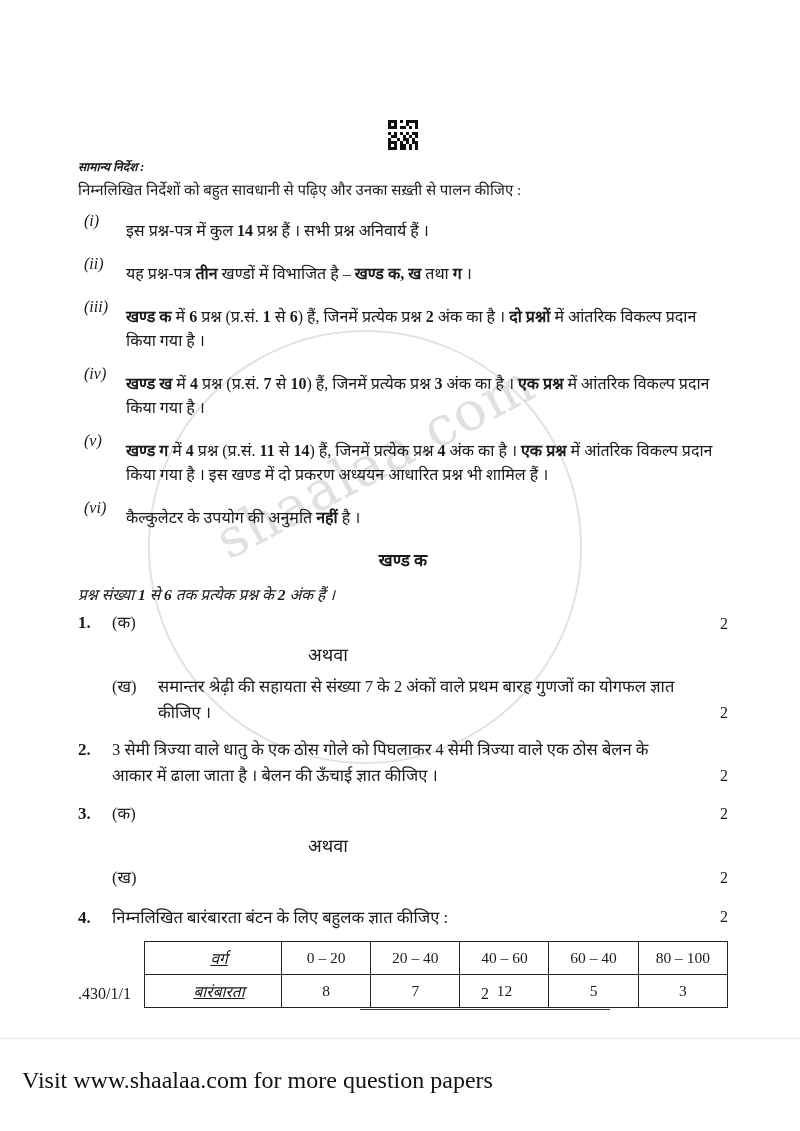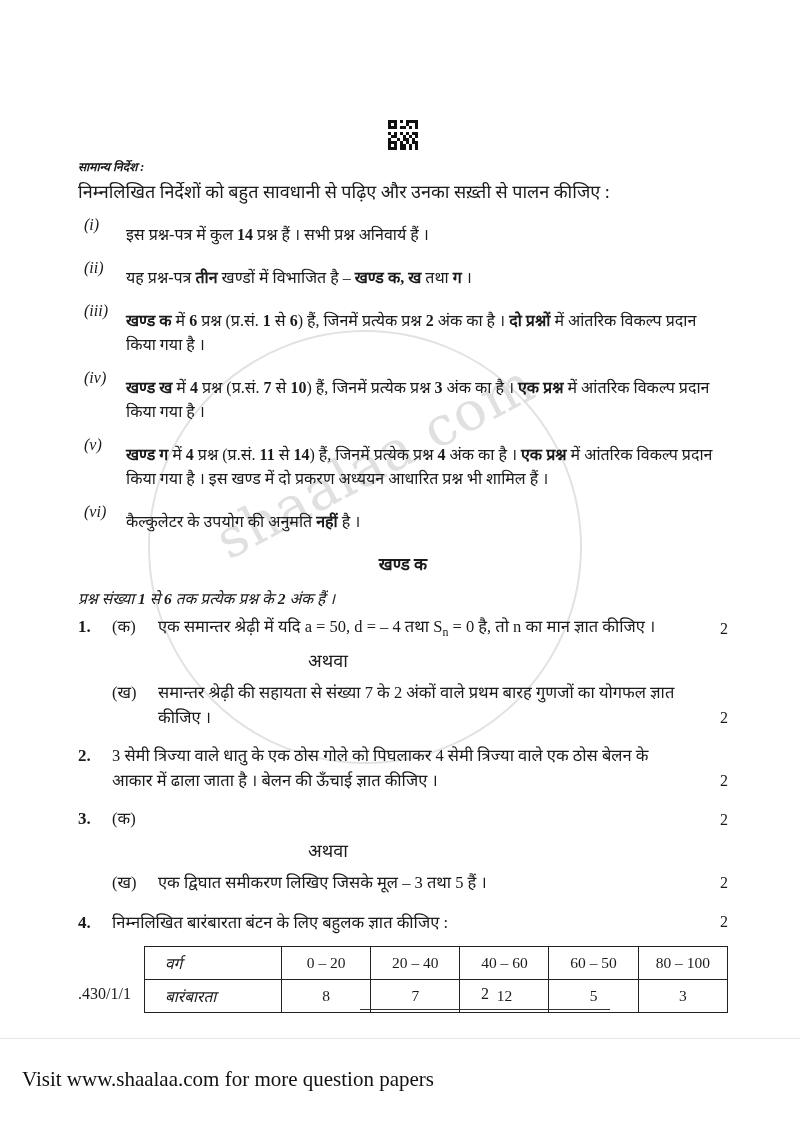--- a/index.html
+++ b/index.html
@@ -64,21 +64,21 @@
     display: block;
     image-rendering: pixelated;
   }
   .head-line {
     font-size: 12px;
     font-weight: bold;
     font-style: italic;
     margin: 0 0 4px 0;
   }
   .subhead {
-    font-size: 18px;
+    font-size: 15px;
     margin: 0 0 10px 0;
   }
   ol, ul { margin: 0; padding: 0; list-style: none; }
   .instr {
     display: flex;
     margin-bottom: 9px;
     font-size: 16px;
     line-height: 1.5;
   }
   .instr .num {
@@ -152,24 +152,25 @@
     border-collapse: collapse;
     font-size: 15.5px;
   }
   table.freq td {
     border: 1px solid #222;
     padding: 5px 8px;
     text-align: center;
     height: 22px;
   }
   table.freq td.rowhead {
-    text-align: left;
+    text-align: center;
     font-style: italic;
     width: 110px;
     padding-left: 20px;
+    text-decoration: underline;
   }
   table.freq td.cell { width: 74px; }
   .footer {
     position: absolute;
     left: 78px;
     right: 72px;
     top: 985px;
     display: flex;
     align-items: center;
     font-size: 16px;
@@ -197,21 +198,21 @@
     width: 800px;
     height: 92px;
     background: #fff;
     border-top: 1px solid #e8e8e8;
     z-index: 6;
   }
   .bottom-bar span {
     position: absolute;
     left: 22px;
     top: 28px;
-    font-size: 21px;
+    font-size: 24px;
     color: #111;
     font-family: "Liberation Serif", serif;
   }
   sub { font-size: 0.72em; }
   sup { font-size: 0.72em; }
 </style>
 </head>
 <body>
 
 <div class="page">
@@ -291,21 +292,20 @@
         <span class="body">कैल्कुलेटर के उपयोग की अनुमति <span class="b">नहीं</span> है ।</span>
       </li>
     </ul>
 
     <div class="section-title">खण्ड क</div>
     <div class="section-note">प्रश्न संख्या <span class="b">1</span> से <span class="b">6</span> तक प्रत्येक प्रश्न के <span class="b">2</span> अंक हैं ।</div>
 
     <div class="q">
       <span class="qnum">1.</span>
       <span class="part">(क)</span>
-      <span class="qtext">एक समान्तर श्रेढ़ी में यदि a = 50, d = – 4 तथा S<sub>n</sub> = 0 है, तो n का मान ज्ञात कीजिए ।</span>
       <span class="marks">2</span>
     </div>
     <div class="athva">अथवा</div>
     <div class="q">
       <span class="qnum"></span>
       <span class="part">(ख)</span>
       <span class="qtext">समान्तर श्रेढ़ी की सहायता से संख्या 7 के 2 अंकों वाले प्रथम बारह गुणजों का योगफल ज्ञात कीजिए ।</span>
       <span class="marks">2</span>
     </div>
 
@@ -317,39 +317,38 @@
 
     <div class="q" style="margin-top:12px">
       <span class="qnum">3.</span>
       <span class="part">(क)</span>
       <span class="marks">2</span>
     </div>
     <div class="athva">अथवा</div>
     <div class="q">
       <span class="qnum"></span>
       <span class="part">(ख)</span>
-      <span class="qtext">एक द्विघात समीकरण लिखिए जिसके मूल – 3 तथा 5 हैं ।</span>
       <span class="marks">2</span>
     </div>
 
     <div class="q" style="margin-top:14px">
       <span class="qnum">4.</span>
       <span class="qtext">निम्नलिखित बारंबारता बंटन के लिए बहुलक ज्ञात कीजिए :</span>
       <span class="marks-top">2</span>
     </div>
 
     <div class="freq-table-wrap">
       <table class="freq">
         <tbody>
             <tr>
           <td class="rowhead">वर्ग</td>
           <td class="cell">0 – 20</td>
           <td class="cell">20 – 40</td>
           <td class="cell">40 – 60</td>
-          <td class="cell">60 – 50</td>
+          <td class="cell">60 – 40</td>
           <td class="cell">80 – 100</td>
         </tr>
         <tr>
           <td class="rowhead">बारंबारता</td>
           <td class="cell">8</td>
           <td class="cell">7</td>
           <td class="cell">12</td>
           <td class="cell">5</td>
           <td class="cell">3</td>
         </tr>

